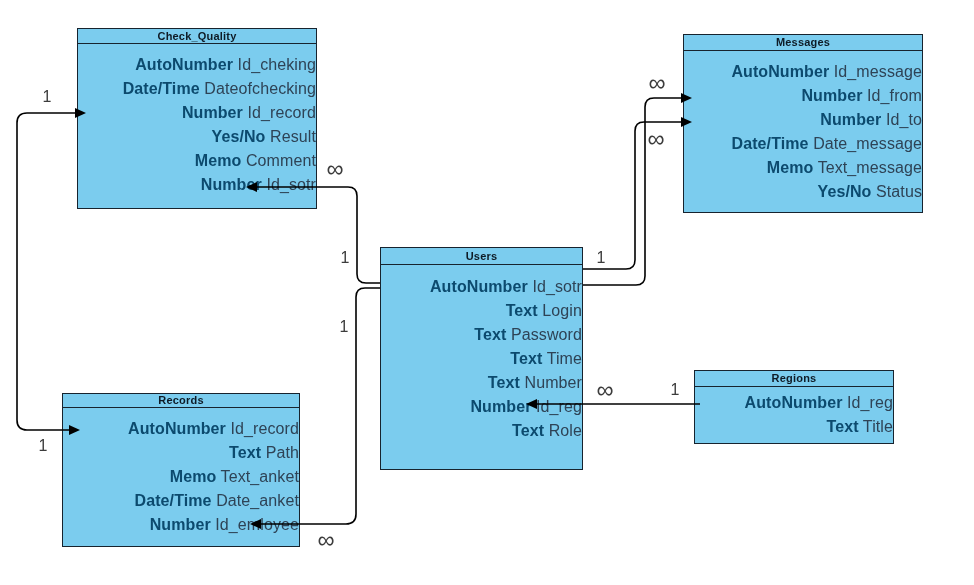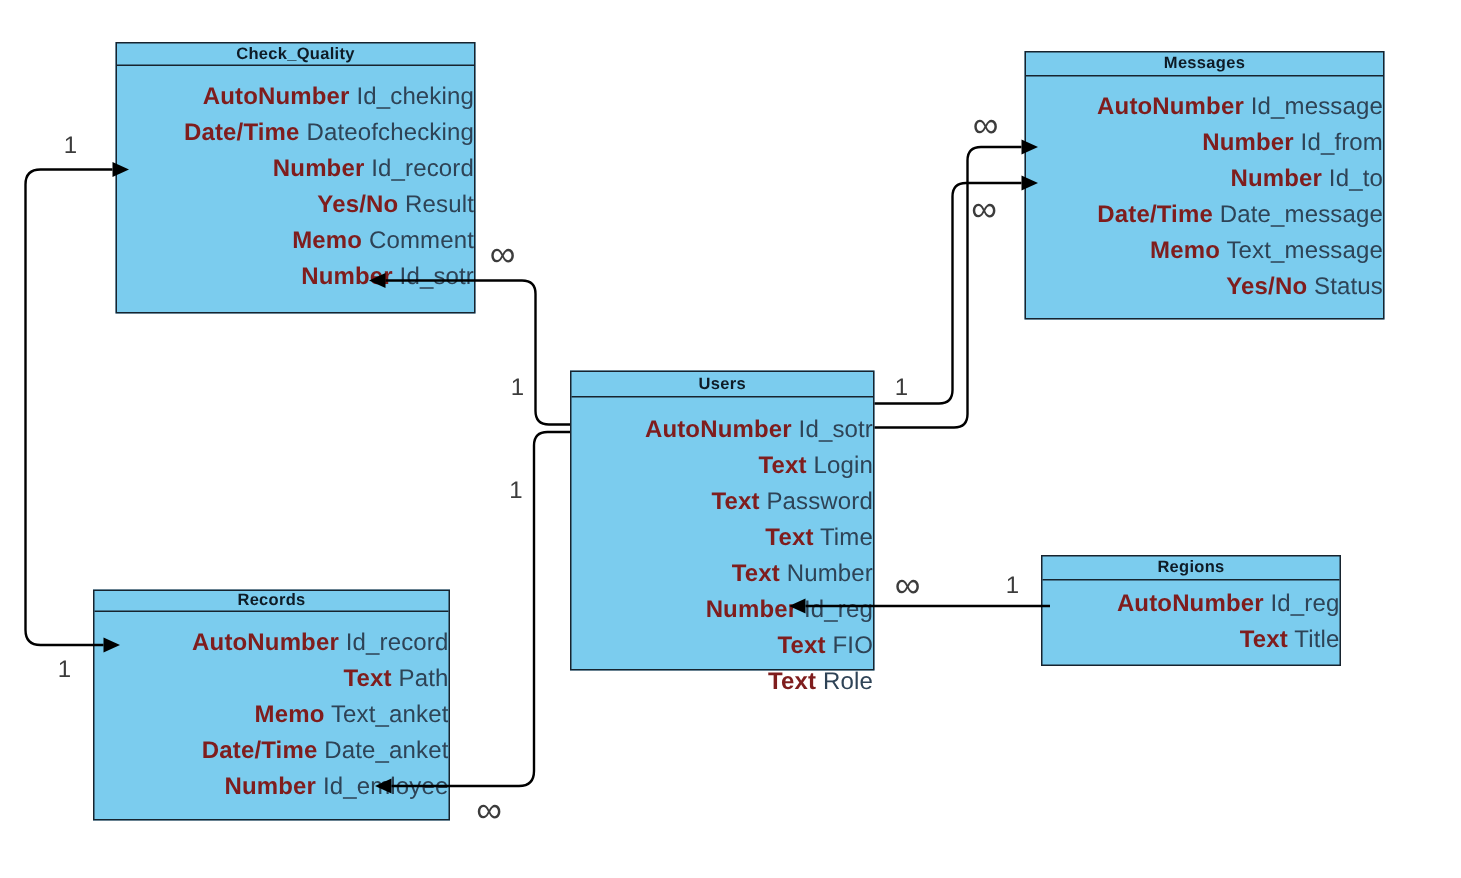--- a/index.html
+++ b/index.html
@@ -44,21 +44,21 @@
   }
   .field-row {
     height: 24px;
     line-height: 24px;
     font-size: 16px;
     white-space: nowrap;
     letter-spacing: 0.1px;
   }
   .ftype {
     font-weight: bold;
-    color: #7f1d1d;
+    color: #0c4a6e;
   }
   .fname {
     color: #2e4356;
   }
   svg.overlay {
     position: absolute;
     left: 0; top: 0;
     width: 974px; height: 585px;
     pointer-events: none;
     z-index: 2;
@@ -88,30 +88,29 @@
       <div class="entity-title" style="height: 15.5px;">Messages</div>
       <div class="entity-body" style="padding-top: 9px;">
         <div class="field-row"><span class="ftype">AutoNumber</span><span> </span><span class="fname">Id_message</span></div>
         <div class="field-row"><span class="ftype">Number</span><span> </span><span class="fname">Id_from</span></div>
         <div class="field-row"><span class="ftype">Number</span><span> </span><span class="fname">Id_to</span></div>
         <div class="field-row"><span class="ftype">Date/Time</span><span> </span><span class="fname">Date_message</span></div>
         <div class="field-row"><span class="ftype">Memo</span><span> </span><span class="fname">Text_message</span></div>
         <div class="field-row"><span class="ftype">Yes/No</span><span> </span><span class="fname">Status</span></div>
       </div>
     </div>
-    <div class="entity" style="left: 380px; top: 247px; width: 203px; height: 200px;">
+    <div class="entity" style="left: 380px; top: 247px; width: 203px; height: 223px;">
       <div class="entity-title" style="height: 16.5px;">Users</div>
       <div class="entity-body" style="padding-top: 10px;">
         <div class="field-row"><span class="ftype">AutoNumber</span><span> </span><span class="fname">Id_sotr</span></div>
         <div class="field-row"><span class="ftype">Text</span><span> </span><span class="fname">Login</span></div>
         <div class="field-row"><span class="ftype">Text</span><span> </span><span class="fname">Password</span></div>
         <div class="field-row"><span class="ftype">Text</span><span> </span><span class="fname">Time</span></div>
         <div class="field-row"><span class="ftype">Text</span><span> </span><span class="fname">Number</span></div>
         <div class="field-row"><span class="ftype">Number</span><span> </span><span class="fname">Id_reg</span></div>
-        <div class="field-row"><span class="ftype">Text</span><span> </span><span class="fname">FIO</span></div>
         <div class="field-row"><span class="ftype">Text</span><span> </span><span class="fname">Role</span></div>
       </div>
     </div>
     <div class="entity" style="left: 62px; top: 393px; width: 238px; height: 154px;">
       <div class="entity-title" style="height: 13.5px;">Records</div>
       <div class="entity-body" style="padding-top: 9px;">
         <div class="field-row"><span class="ftype">AutoNumber</span><span> </span><span class="fname">Id_record</span></div>
         <div class="field-row"><span class="ftype">Text</span><span> </span><span class="fname">Path</span></div>
         <div class="field-row"><span class="ftype">Memo</span><span> </span><span class="fname">Text_anket</span></div>
         <div class="field-row"><span class="ftype">Date/Time</span><span> </span><span class="fname">Date_anket</span></div>

